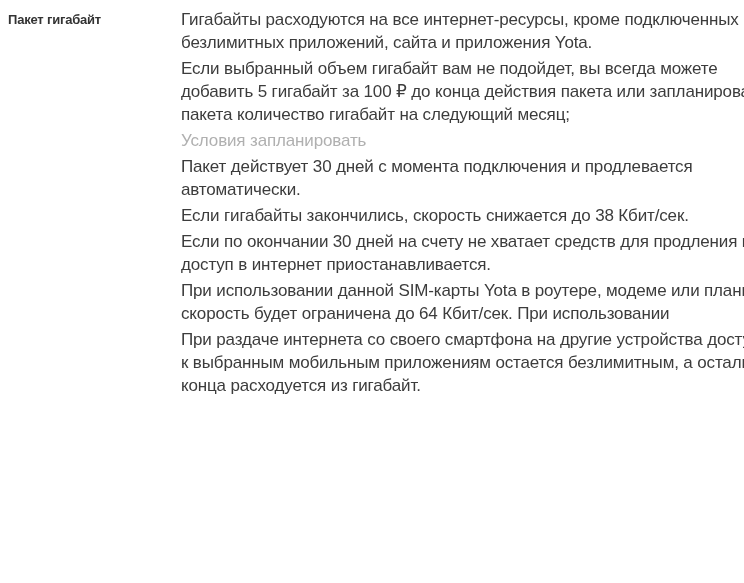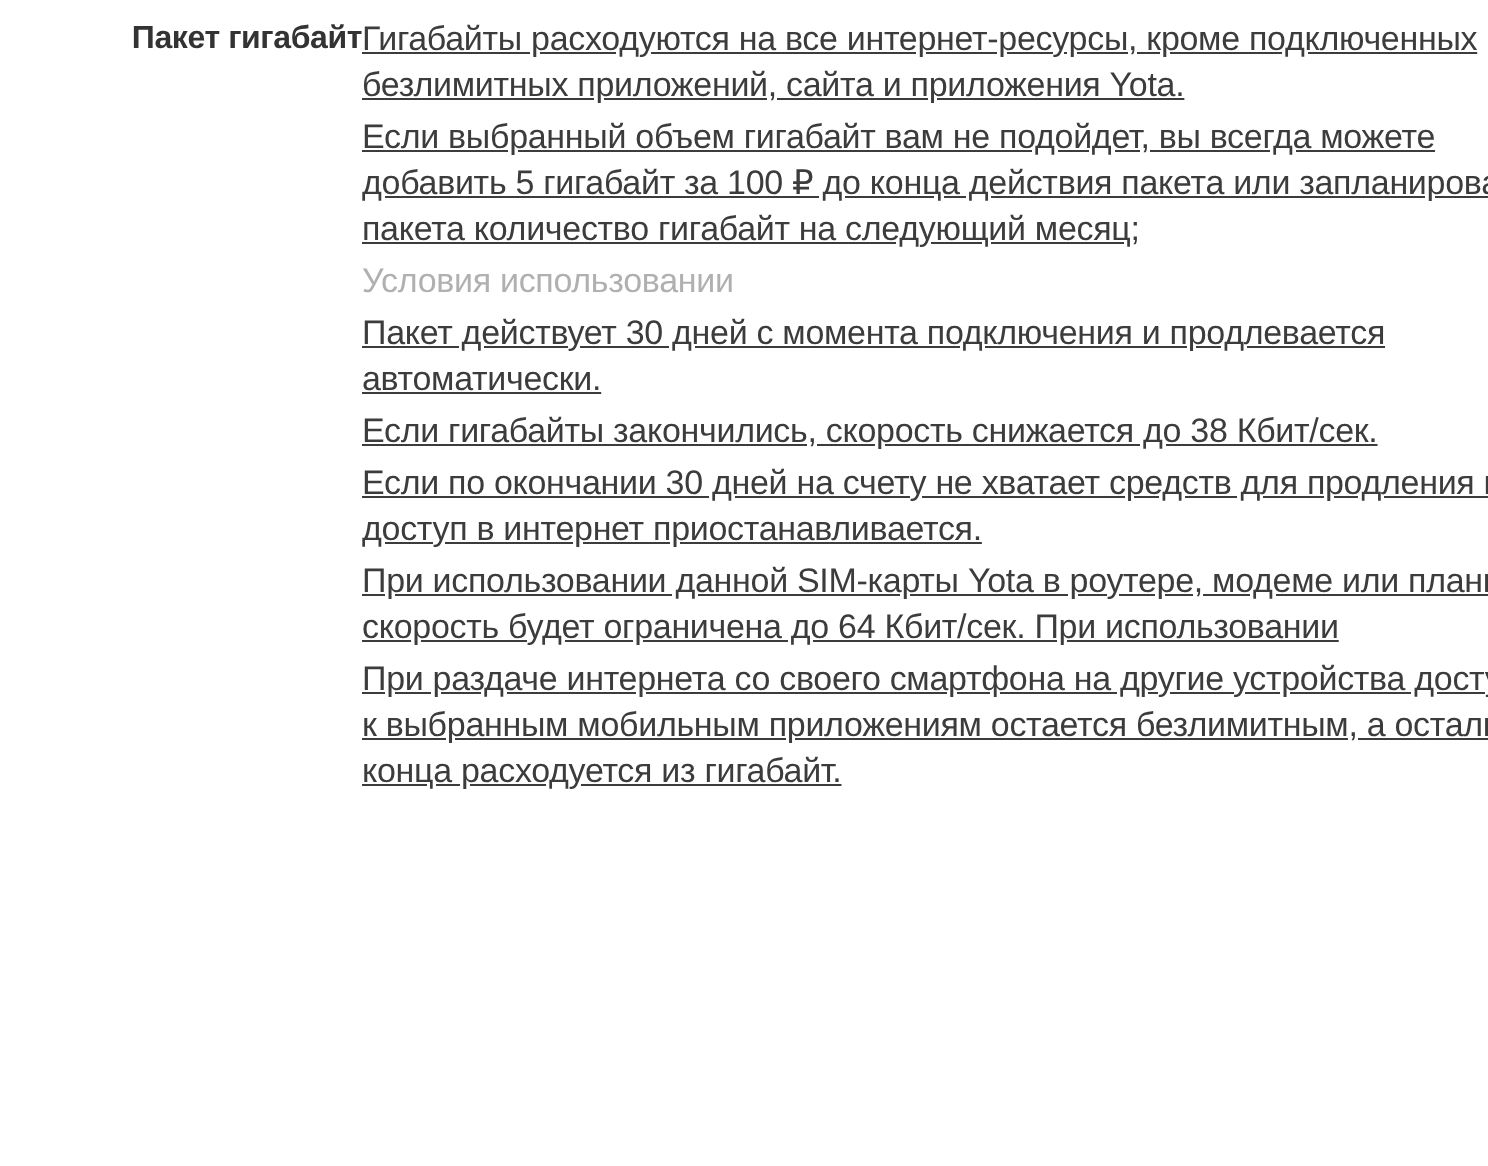--- a/index.html
+++ b/index.html
@@ -19,38 +19,37 @@
   }
   .detail-row {
     display: flex;
     align-items: flex-start;
     padding: 8px 8px 0 8px;
     width: 744px;
   }
   .term-col {
     flex: 0 0 173px;
     width: 173px;
-    font-size: 16px;
+    font-size: 13px;
     line-height: 23px;
     font-weight: 700;
     color: var(--term);
     letter-spacing: -0.2px;
-    text-align: right;
   }
   .desc-col {
     flex: 1 1 auto;
     min-width: 0;
     font-size: 17px;
     line-height: 23px;
     color: var(--text);
     letter-spacing: -0.15px;
   }
   .block + .block { margin-top: 3px; }
   .para { margin: 0; }
-  .line { white-space: nowrap; text-decoration: underline; }
+  .line { white-space: nowrap; }
   .subheading {
     color: var(--muted);
     white-space: nowrap;
   }
 </style>
 </head>
 <body>
 
 <div class="detail-row">
 
@@ -62,21 +61,21 @@
       <div class="line">Гигабайты расходуются на все интернет-ресурсы, кроме подключенных</div>
       <div class="line">безлимитных приложений, сайта и приложения Yota.</div>
     </div>
 
     <div class="block para">
       <div class="line">Если выбранный объем гигабайт вам не подойдет, вы всегда можете</div>
       <div class="line">добавить 5 гигабайт за 100 ₽ до конца действия пакета или запланировать</div>
       <div class="line">пакета количество гигабайт на следующий месяц;</div>
     </div>
 
-    <div class="block subheading">Условия использовании</div>
+    <div class="block subheading">Условия запланировать</div>
 
     <div class="block para">
       <div class="line">Пакет действует 30 дней с момента подключения и продлевается</div>
       <div class="line">автоматически.</div>
     </div>
 
     <div class="block para">
       <div class="line">Если гигабайты закончились, скорость снижается до 38 Кбит/сек.</div>
     </div>
 

